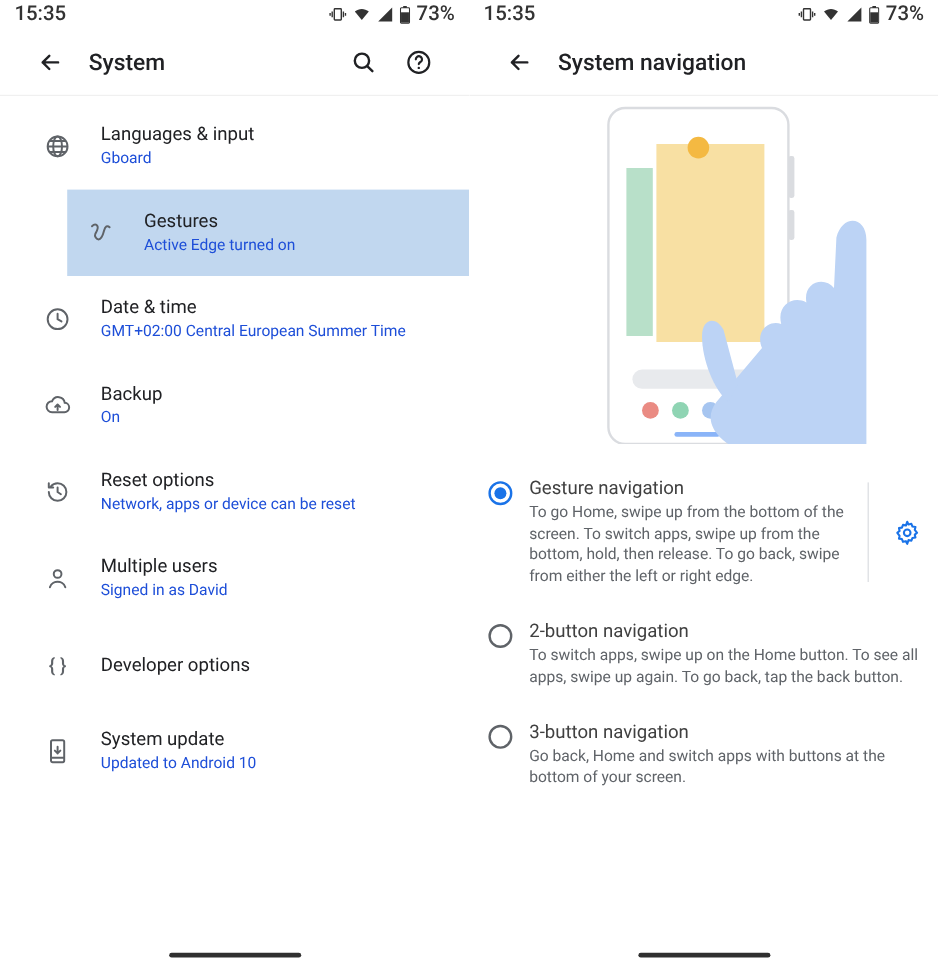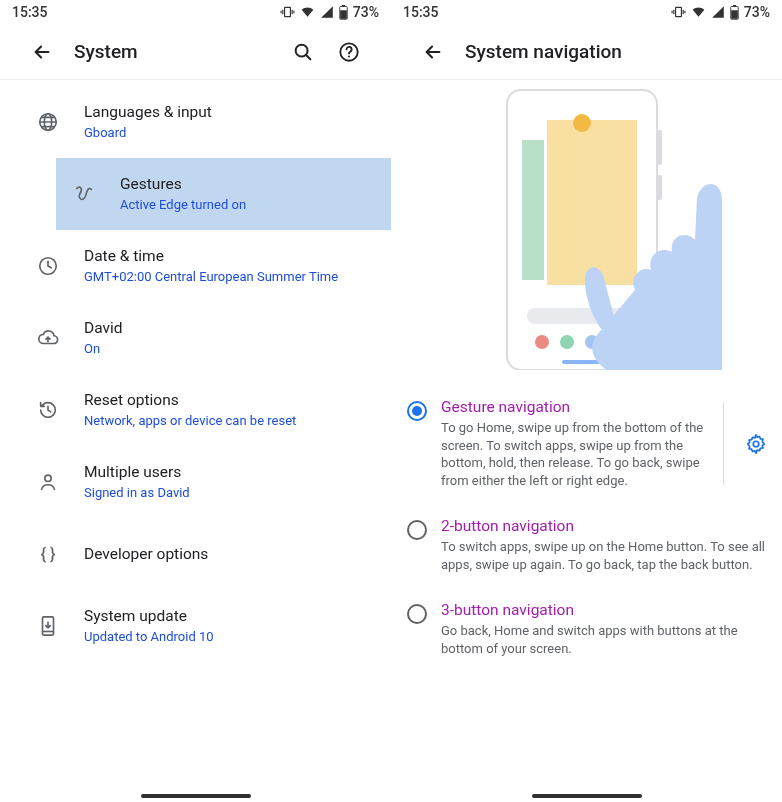--- a/index.html
+++ b/index.html
@@ -18,21 +18,21 @@
     background: #fff;
     position: relative;
     overflow: hidden;
   }
   .status-bar {
     height: 24px;
     display: flex;
     align-items: center;
     justify-content: space-between;
     padding: 0 12px;
-    font-size: 14px;
+    font-size: 17px;
     font-weight: 500;
     color: #333;
   }
   .status-right {
     display: flex;
     align-items: center;
     gap: 5px;
   }
   .app-bar {
     height: 56px;
@@ -103,21 +103,21 @@
   }
   .radio.checked { border-color: #1a73e8; }
   .radio.checked::after {
     content: "";
     position: absolute;
     inset: 3px;
     background: #1a73e8;
     border-radius: 50%;
   }
   .nav-opt-text { flex: 1; }
-  .nav-opt-title { font-size: 15.5px; color: #a21caf; }
+  .nav-opt-title { font-size: 15.5px; color: #404040; }
   .nav-opt-desc { font-size: 13px; color: #5f6368; margin-top: 3px; line-height: 1.35; }
   .divider-vert {
     align-self: stretch;
     width: 1px;
     background: #dadce0;
     margin: 4px 4px;
   }
   .gear-btn {
     color: #1a73e8;
     align-self: center;
@@ -224,21 +224,21 @@
     </div>
 
     <div class="settings-item">
       <div class="item-icon">
           <svg width="22" height="22" viewBox="0 0 24 24" fill="none" stroke="#5f6368" stroke-width="1.8">
             <path d="M7 18a5 5 0 010-10 6 6 0 0111.5 1.5A4 4 0 0118 18H7z"></path>
             <path d="M12 16v-5m-2.2 2.2L12 11l2.2 2.2" stroke-linecap="round" stroke-linejoin="round"></path>
           </svg>
         </div>
       <div class="item-text">
-        <div class="item-title">David</div>
+        <div class="item-title">Backup</div>
         <div class="item-subtitle">On</div>
       </div>
     </div>
 
     <div class="settings-item">
       <div class="item-icon">
           <svg width="22" height="22" viewBox="0 0 24 24" fill="none" stroke="#5f6368" stroke-width="1.8">
             <path d="M4 12a8 8 0 108-8 7.9 7.9 0 00-6.2 3M4 4v4h4" stroke-linecap="round" stroke-linejoin="round"></path>
             <path d="M12 8v4l3 2" stroke-linecap="round"></path>
           </svg>

